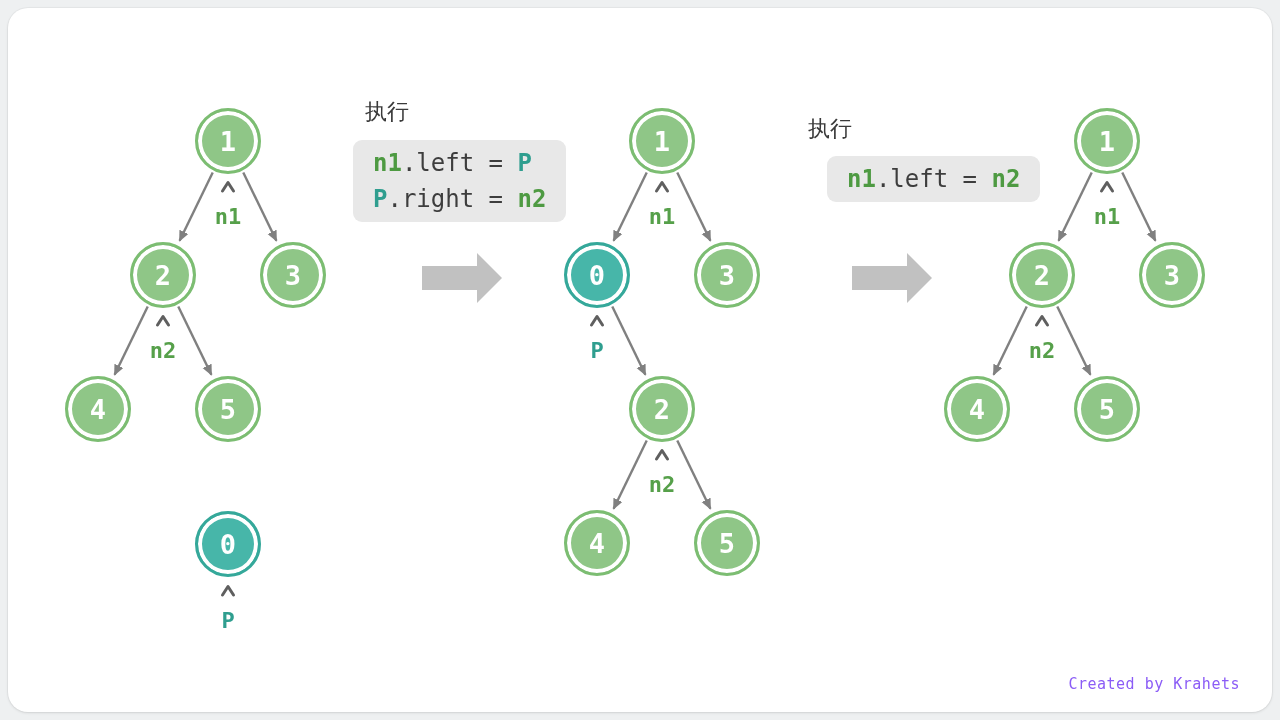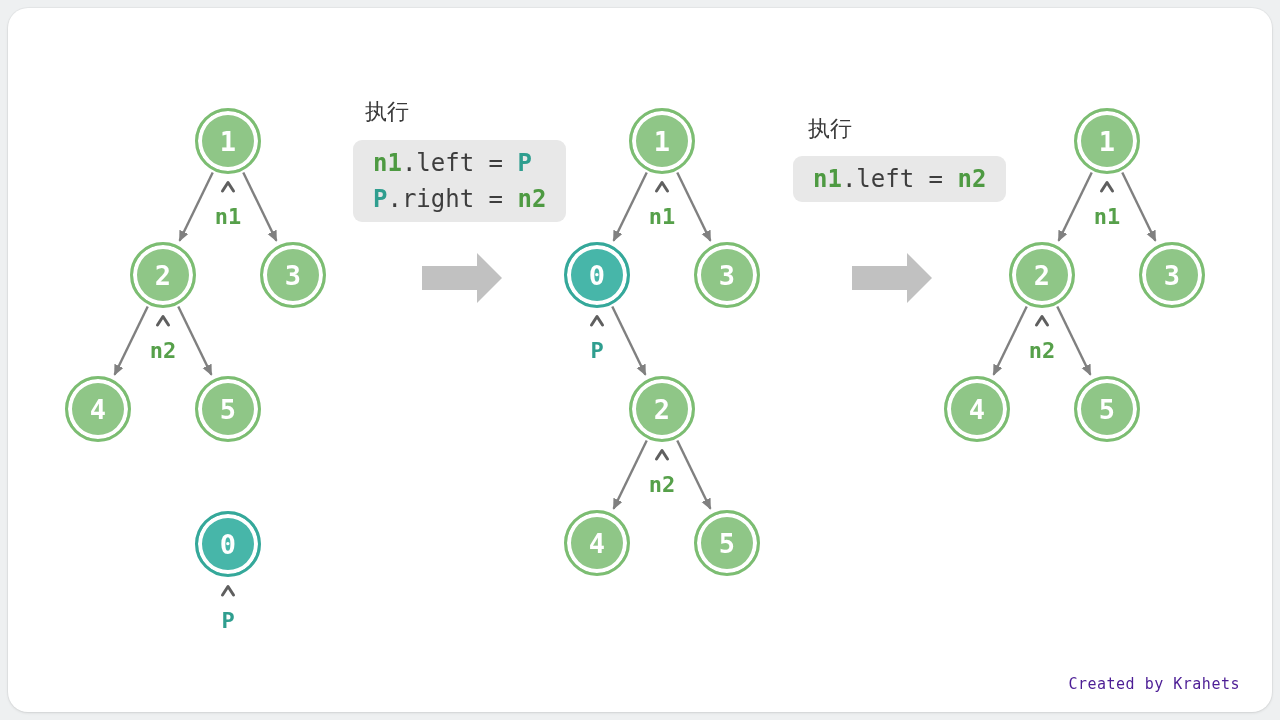--- a/index.html
+++ b/index.html
@@ -19,21 +19,21 @@
                  font-family:"DejaVu Sans Mono",monospace;font-size:22px;
                  font-weight:bold;}
   .code-title{position:absolute;font-size:22px;color:#3a3a3a;
               font-family:"DejaVu Sans",sans-serif;}
   .code-box{position:absolute;background:#e8e8e8;border-radius:9px;
             padding:5px 20px;font-family:"DejaVu Sans Mono",monospace;
             font-size:24px;line-height:36px;color:#3d3d3d;white-space:pre;}
   .code-box .tok{font-weight:bold;}
   .watermark{position:absolute;right:40px;top:675px;
              font-family:"DejaVu Sans Mono",monospace;font-size:15px;
-             color:#4c1d95;letter-spacing:0.5px;}
+             color:#8b5cf6;letter-spacing:0.5px;}
 </style>
 </head>
 <body>
 
 <div id="stage">
   <div class="card"></div>
   <svg id="overlay" viewBox="0 0 1280 720" xmlns="http://www.w3.org/2000/svg">
       <defs>
         <marker id="ah" markerUnits="userSpaceOnUse" markerWidth="14" markerHeight="12" refX="10" refY="5" orient="auto">
           <path d="M0,0 L11,5 L0,10 Z" fill="#808080"></path>
@@ -87,16 +87,16 @@
       <div class="tree-node" style="left: 1074px; top: 108px; background: rgb(143, 198, 135); border-color: rgb(124, 189, 114); color: rgb(255, 255, 255);">1</div>
       <div class="tree-node" style="left: 1009px; top: 242px; background: rgb(143, 198, 135); border-color: rgb(124, 189, 114); color: rgb(255, 255, 255);">2</div>
       <div class="tree-node" style="left: 1139px; top: 242px; background: rgb(143, 198, 135); border-color: rgb(124, 189, 114); color: rgb(255, 255, 255);">3</div>
       <div class="tree-node" style="left: 944px; top: 376px; background: rgb(143, 198, 135); border-color: rgb(124, 189, 114); color: rgb(255, 255, 255);">4</div>
       <div class="tree-node" style="left: 1074px; top: 376px; background: rgb(143, 198, 135); border-color: rgb(124, 189, 114); color: rgb(255, 255, 255);">5</div>
       <div class="pointer-label" style="left: 1107px; top: 216px; color: rgb(86, 160, 74);">n1</div>
       <div class="pointer-label" style="left: 1042px; top: 350px; color: rgb(86, 160, 74);">n2</div>
       <div class="code-title" style="left: 365px; top: 97px;">执行</div>
       <div class="code-box" style="left: 353px; top: 140px; background: rgb(232, 232, 232);"><div><span class="tok" style="color: rgb(78, 154, 66);">n1</span><span style="color: rgb(61, 61, 61);">.left = </span><span class="tok" style="color: rgb(47, 158, 143);">P</span></div><div><span class="tok" style="color: rgb(47, 158, 143);">P</span><span style="color: rgb(61, 61, 61);">.right = </span><span class="tok" style="color: rgb(78, 154, 66);">n2</span></div></div>
       <div class="code-title" style="left: 808px; top: 114px;">执行</div>
-      <div class="code-box" style="left: 793px; top: 156px; background: rgb(232, 232, 232);"><div><span class="tok" style="color: rgb(78, 154, 66);">n1</span><span style="color: rgb(61, 61, 61);">.left = </span><span class="tok" style="color: rgb(78, 154, 66);">n2</span></div></div>
+      <div class="code-box" style="left: 827px; top: 156px; background: rgb(232, 232, 232);"><div><span class="tok" style="color: rgb(78, 154, 66);">n1</span><span style="color: rgb(61, 61, 61);">.left = </span><span class="tok" style="color: rgb(78, 154, 66);">n2</span></div></div>
     </div>
   <div class="watermark">Created by Krahets</div>
 </div>
 
 </body></html>

